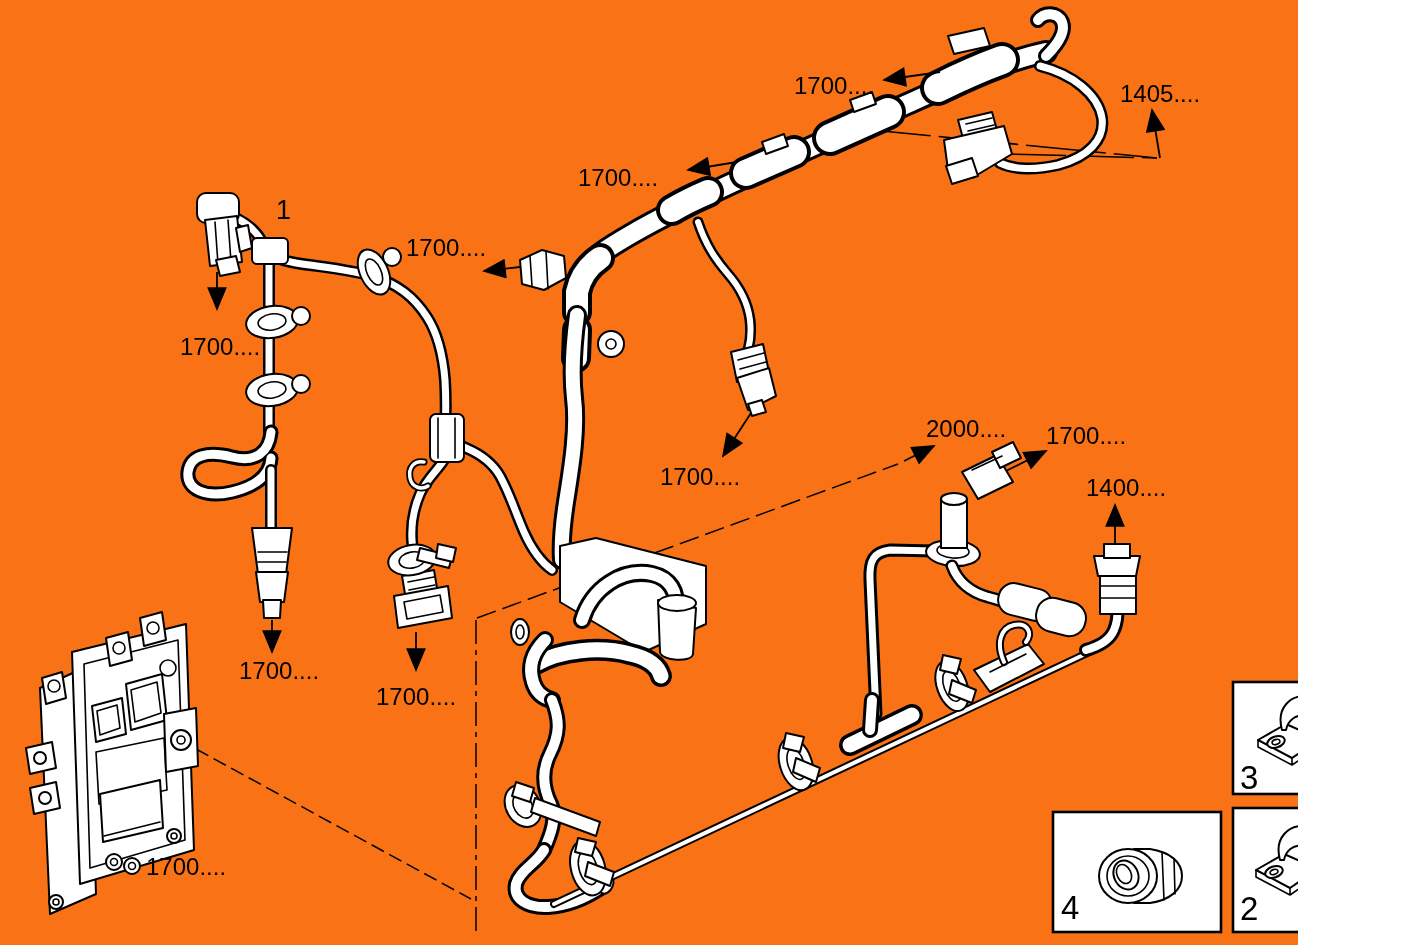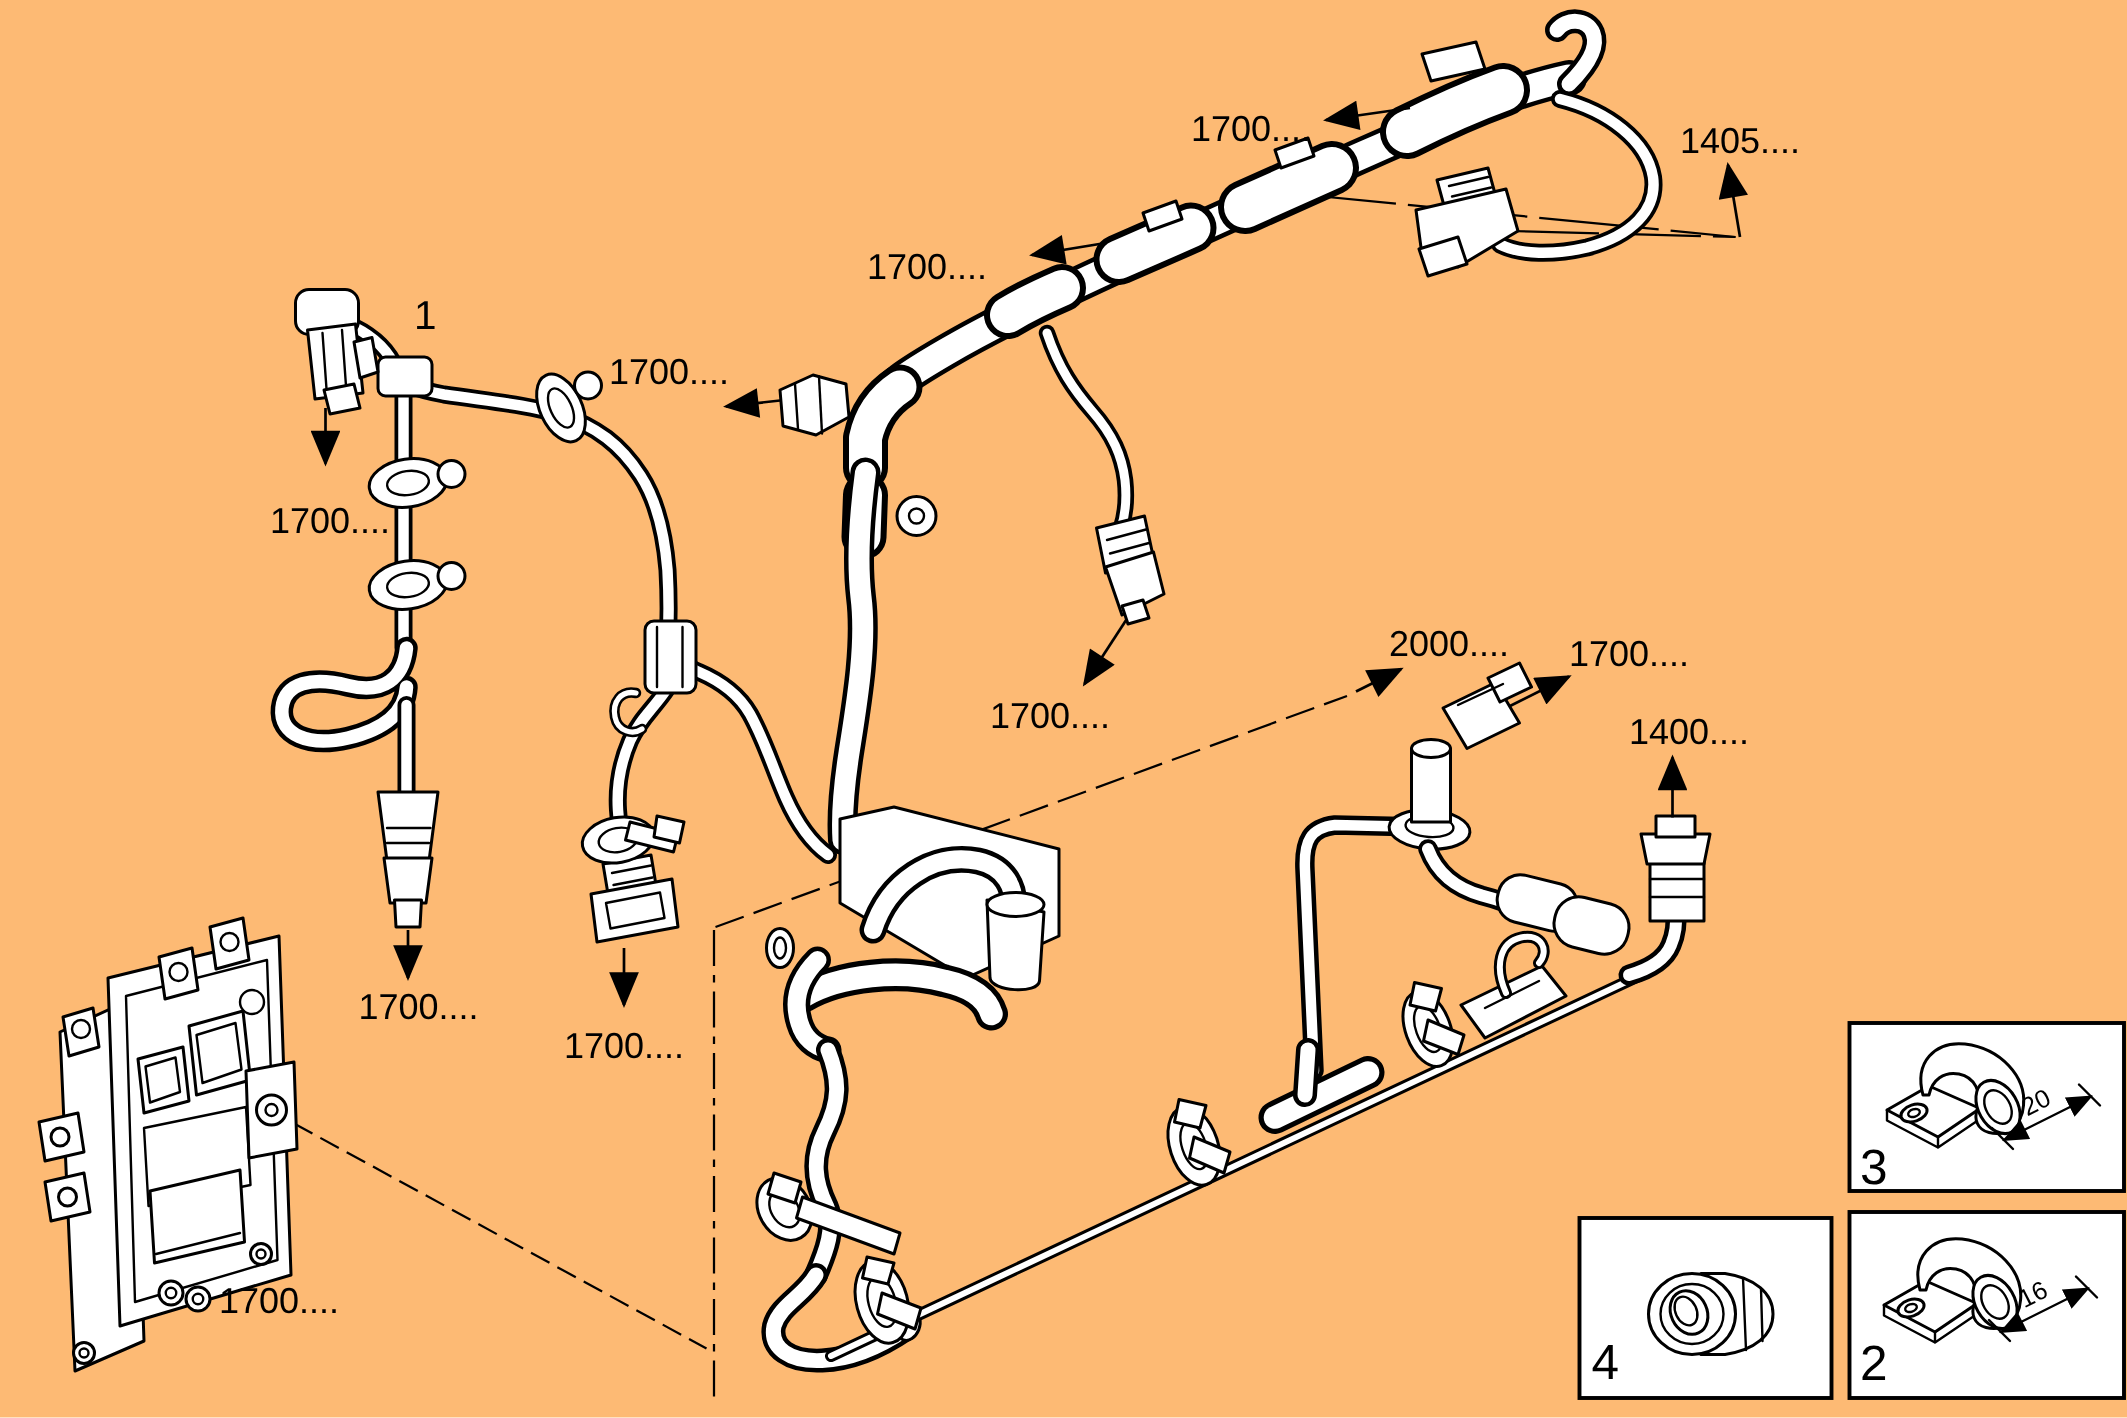--- a/index.html
+++ b/index.html
@@ -1,16 +1,16 @@
 <!DOCTYPE html>
 <html><head>
 <meta charset="utf-8">
 <style>
   html,body{margin:0;padding:0;background:#ffffff;}
-  #stage{position:relative;width:1418px;height:945px;background:#fdba74;overflow:hidden;}
+  #stage{position:relative;width:1298px;height:945px;background:#f97316;overflow:hidden;}
   svg{display:block;}
   .t-o{fill:none;stroke:#000;stroke-linecap:round;stroke-linejoin:round;}
   .t-i{fill:none;stroke:#fff;stroke-linecap:round;stroke-linejoin:round;}
   .ln{fill:none;stroke:#000;stroke-width:1.6;stroke-linecap:round;stroke-linejoin:round;}
   .fw{fill:#fff;stroke:#000;stroke-width:2;stroke-linejoin:round;}
   .ldr{fill:none;stroke:#000;stroke-width:1.8;marker-end:url(#ah);}
   .dsh{fill:none;stroke:#000;stroke-width:1.5;}
   .lbl{font-family:"Liberation Sans","DejaVu Sans",sans-serif;font-size:24px;fill:#000;}
   .num{font-family:"Liberation Sans","DejaVu Sans",sans-serif;font-size:33px;fill:#000;}
   .dim{font-family:"Liberation Sans","DejaVu Sans",sans-serif;font-size:17px;fill:#000;}

